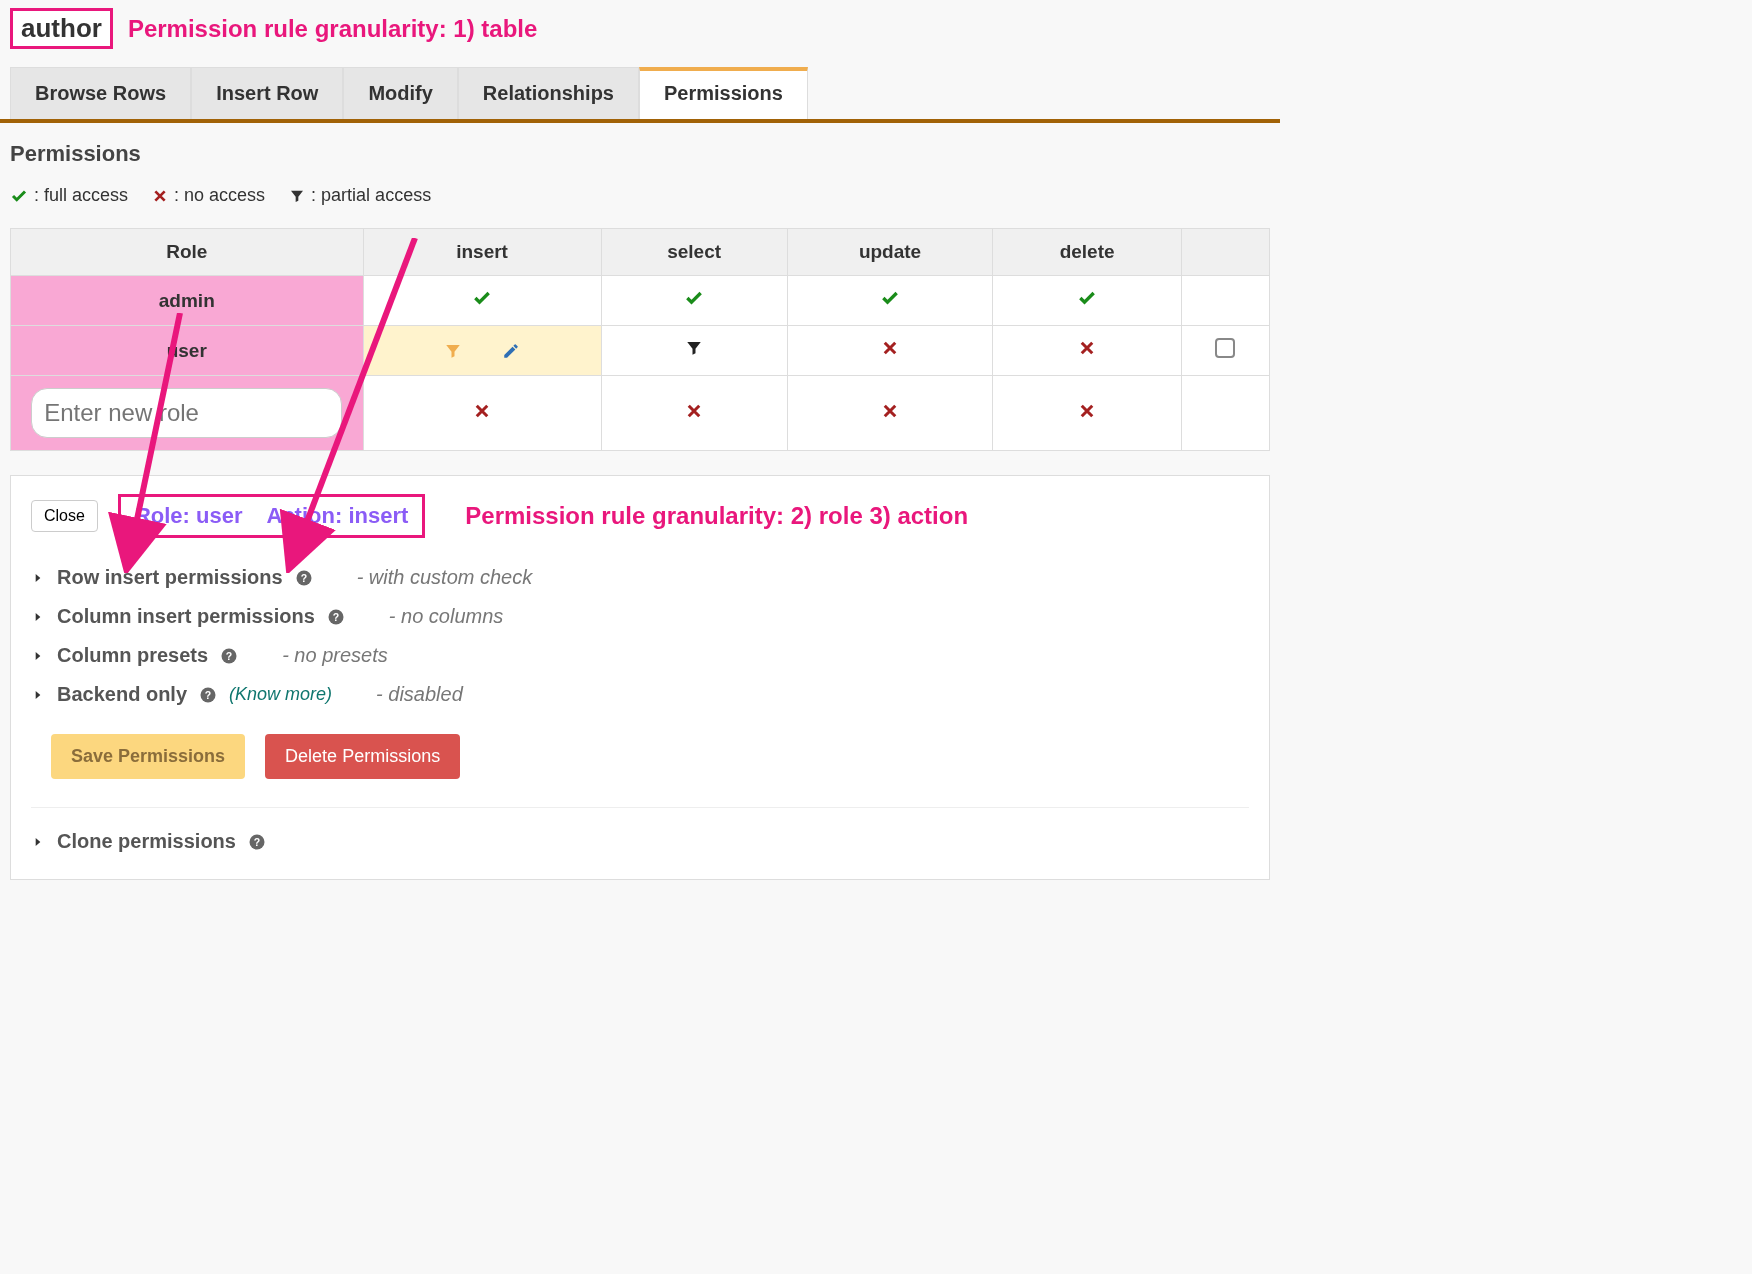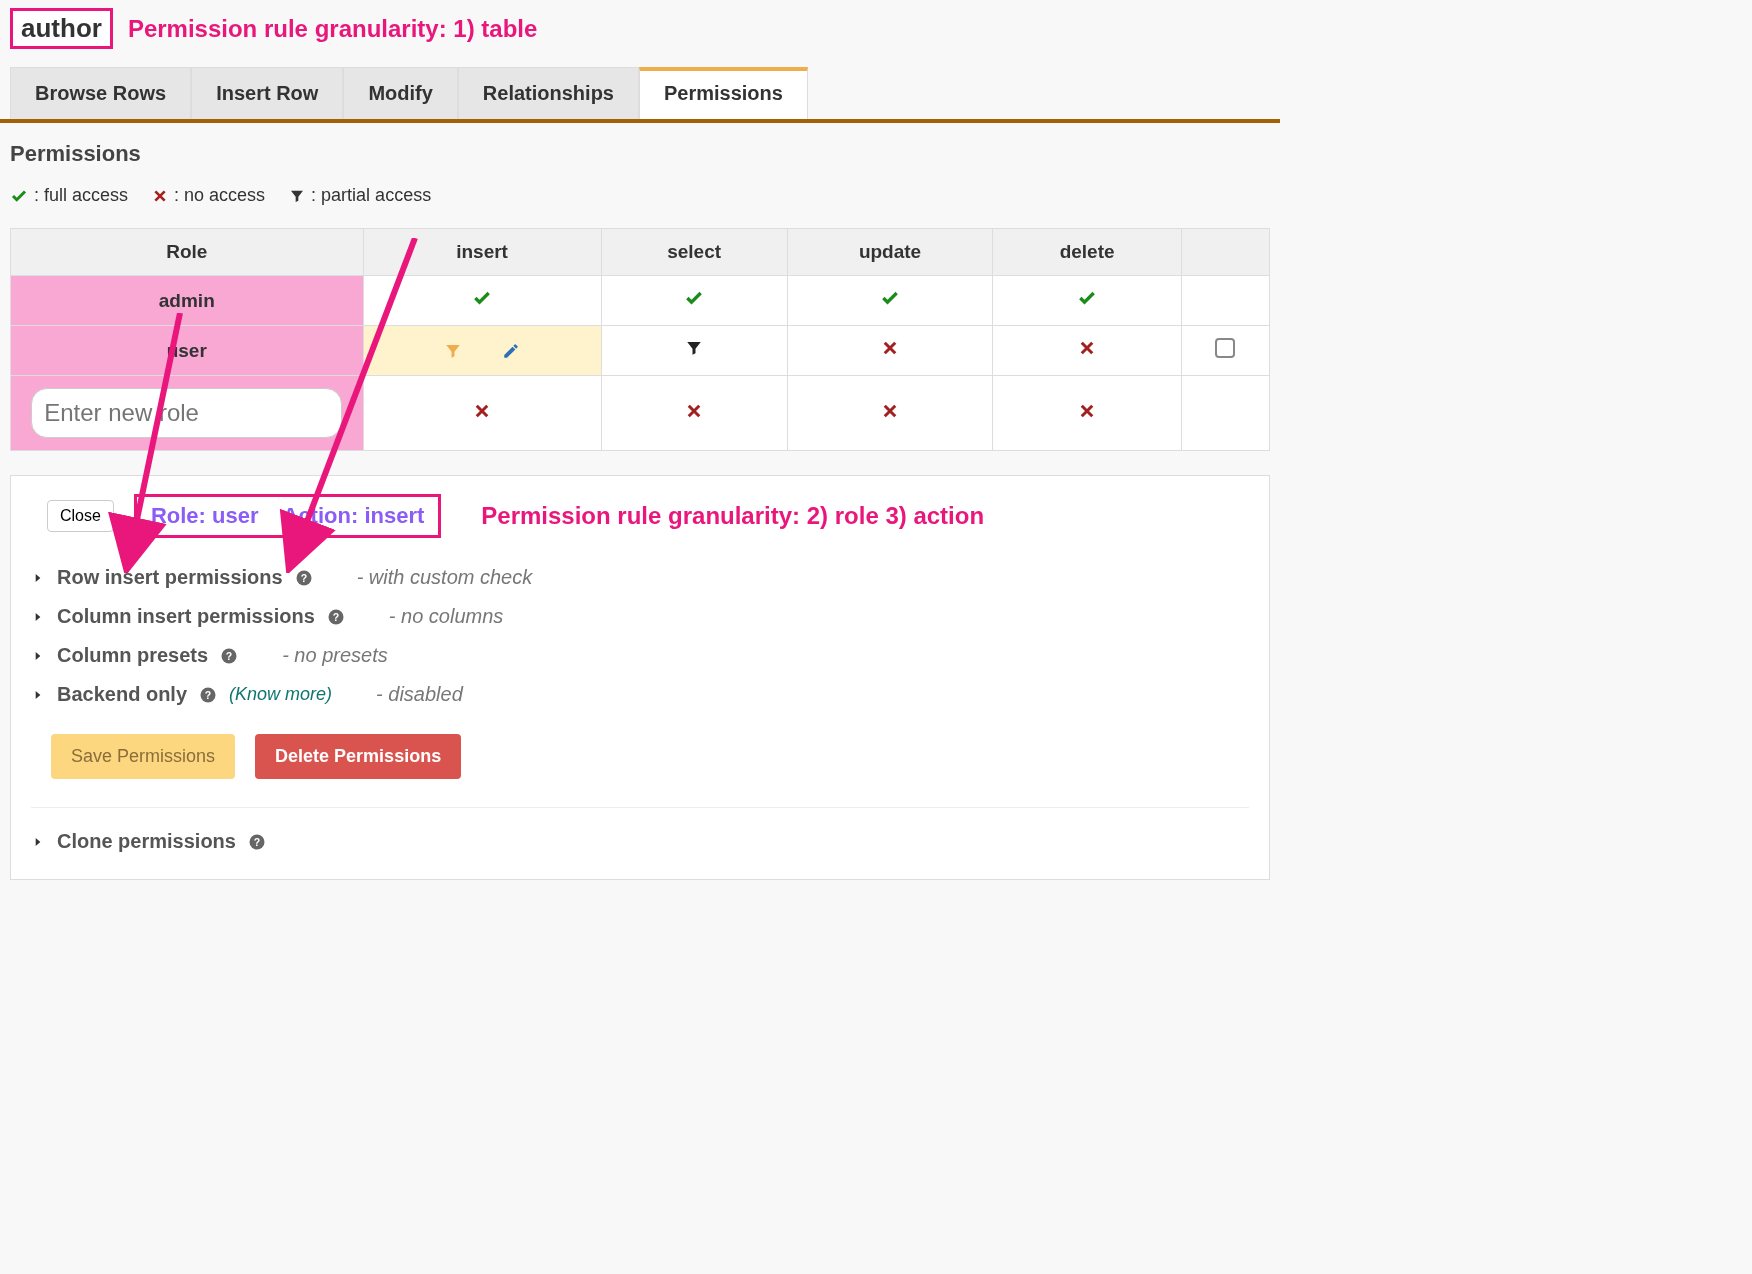--- a/index.html
+++ b/index.html
@@ -18,32 +18,32 @@
 .ic svg { display: block; }
 .perm-table { width: 100%; border-collapse: collapse; background: #fff; }
 .perm-table th, .perm-table td { border: 1px solid #ddd; padding: 12px; text-align: center; font-size: 19px; }
 .perm-table th { background: #f0f0f0; font-weight: 700; }
 .perm-table td.rcell { background: #f9a8d4; font-weight: 700; }
 .perm-table td.hl { background: #fff3cd; }
 .role-input { width: 95%; padding: 10px 12px; font-size: 24px; border: 1px solid #ccc; border-radius: 16px; color: #999; }
 .cell-icons { display: flex; justify-content: center; align-items: center; gap: 40px; }
 .chk { width: 20px; height: 20px; border: 2px solid #888; border-radius: 4px; display: inline-block; }
 .detail-panel { position: relative; margin-top: 24px; background: #fff; border: 1px solid #ddd; padding: 18px 20px; }
-.detail-header { display: flex; align-items: center; gap: 20px; margin-bottom: 20px; position: relative; margin-left: 16px; }
+.detail-header { display: flex; align-items: center; gap: 20px; margin-bottom: 20px; position: relative; }
 .close-btn { border: 1px solid #ccc; background: #fff; padding: 6px 12px; font-size: 16px; border-radius: 4px; cursor: pointer; }
 .role-action-box { border: 3px solid #e9177c; padding: 6px 14px; display: flex; gap: 24px; font-size: 22px; font-weight: 700; color: #8b5cf6; }
 .perm-row { display: flex; align-items: center; gap: 12px; padding: 8px 0; font-size: 20px; }
 .chev { cursor: pointer; }
 .perm-label { font-weight: 700; color: #555; }
 .help-ic { color: #777; }
 .perm-suffix { font-style: italic; color: #777; }
 .know-more { color: #0f766e; font-style: italic; font-size: 18px; cursor: pointer; }
 .btn-row { display: flex; gap: 20px; padding: 20px 0 28px 20px; border-bottom: 1px solid #eee; }
-.btn-save { background: #fcd77f; color: #8a6d3b; border: none; padding: 12px 20px; font-size: 18px; font-weight: 400; border-radius: 4px; cursor: pointer; }
-.btn-delete { background: #d9534f; color: #fff; border: none; padding: 12px 20px; font-size: 18px; font-weight: 700; border-radius: 4px; cursor: pointer; }
+.btn-save { background: #fcd77f; color: #8a6d3b; border: none; padding: 12px 20px; font-size: 18px; font-weight: 700; border-radius: 4px; cursor: pointer; }
+.btn-delete { background: #d9534f; color: #fff; border: none; padding: 12px 20px; font-size: 18px; font-weight: 400; border-radius: 4px; cursor: pointer; }
 .clone-row { padding-top: 22px; }
 .arrow-svg { position: absolute; pointer-events: none; z-index: 5; }
 </style>
 </head>
 <body>
 
 <div class="table-name-row">
   <span class="table-name-box">author</span>
   <span class="annotation-pink">Permission rule granularity: 1) table</span>
 </div>

